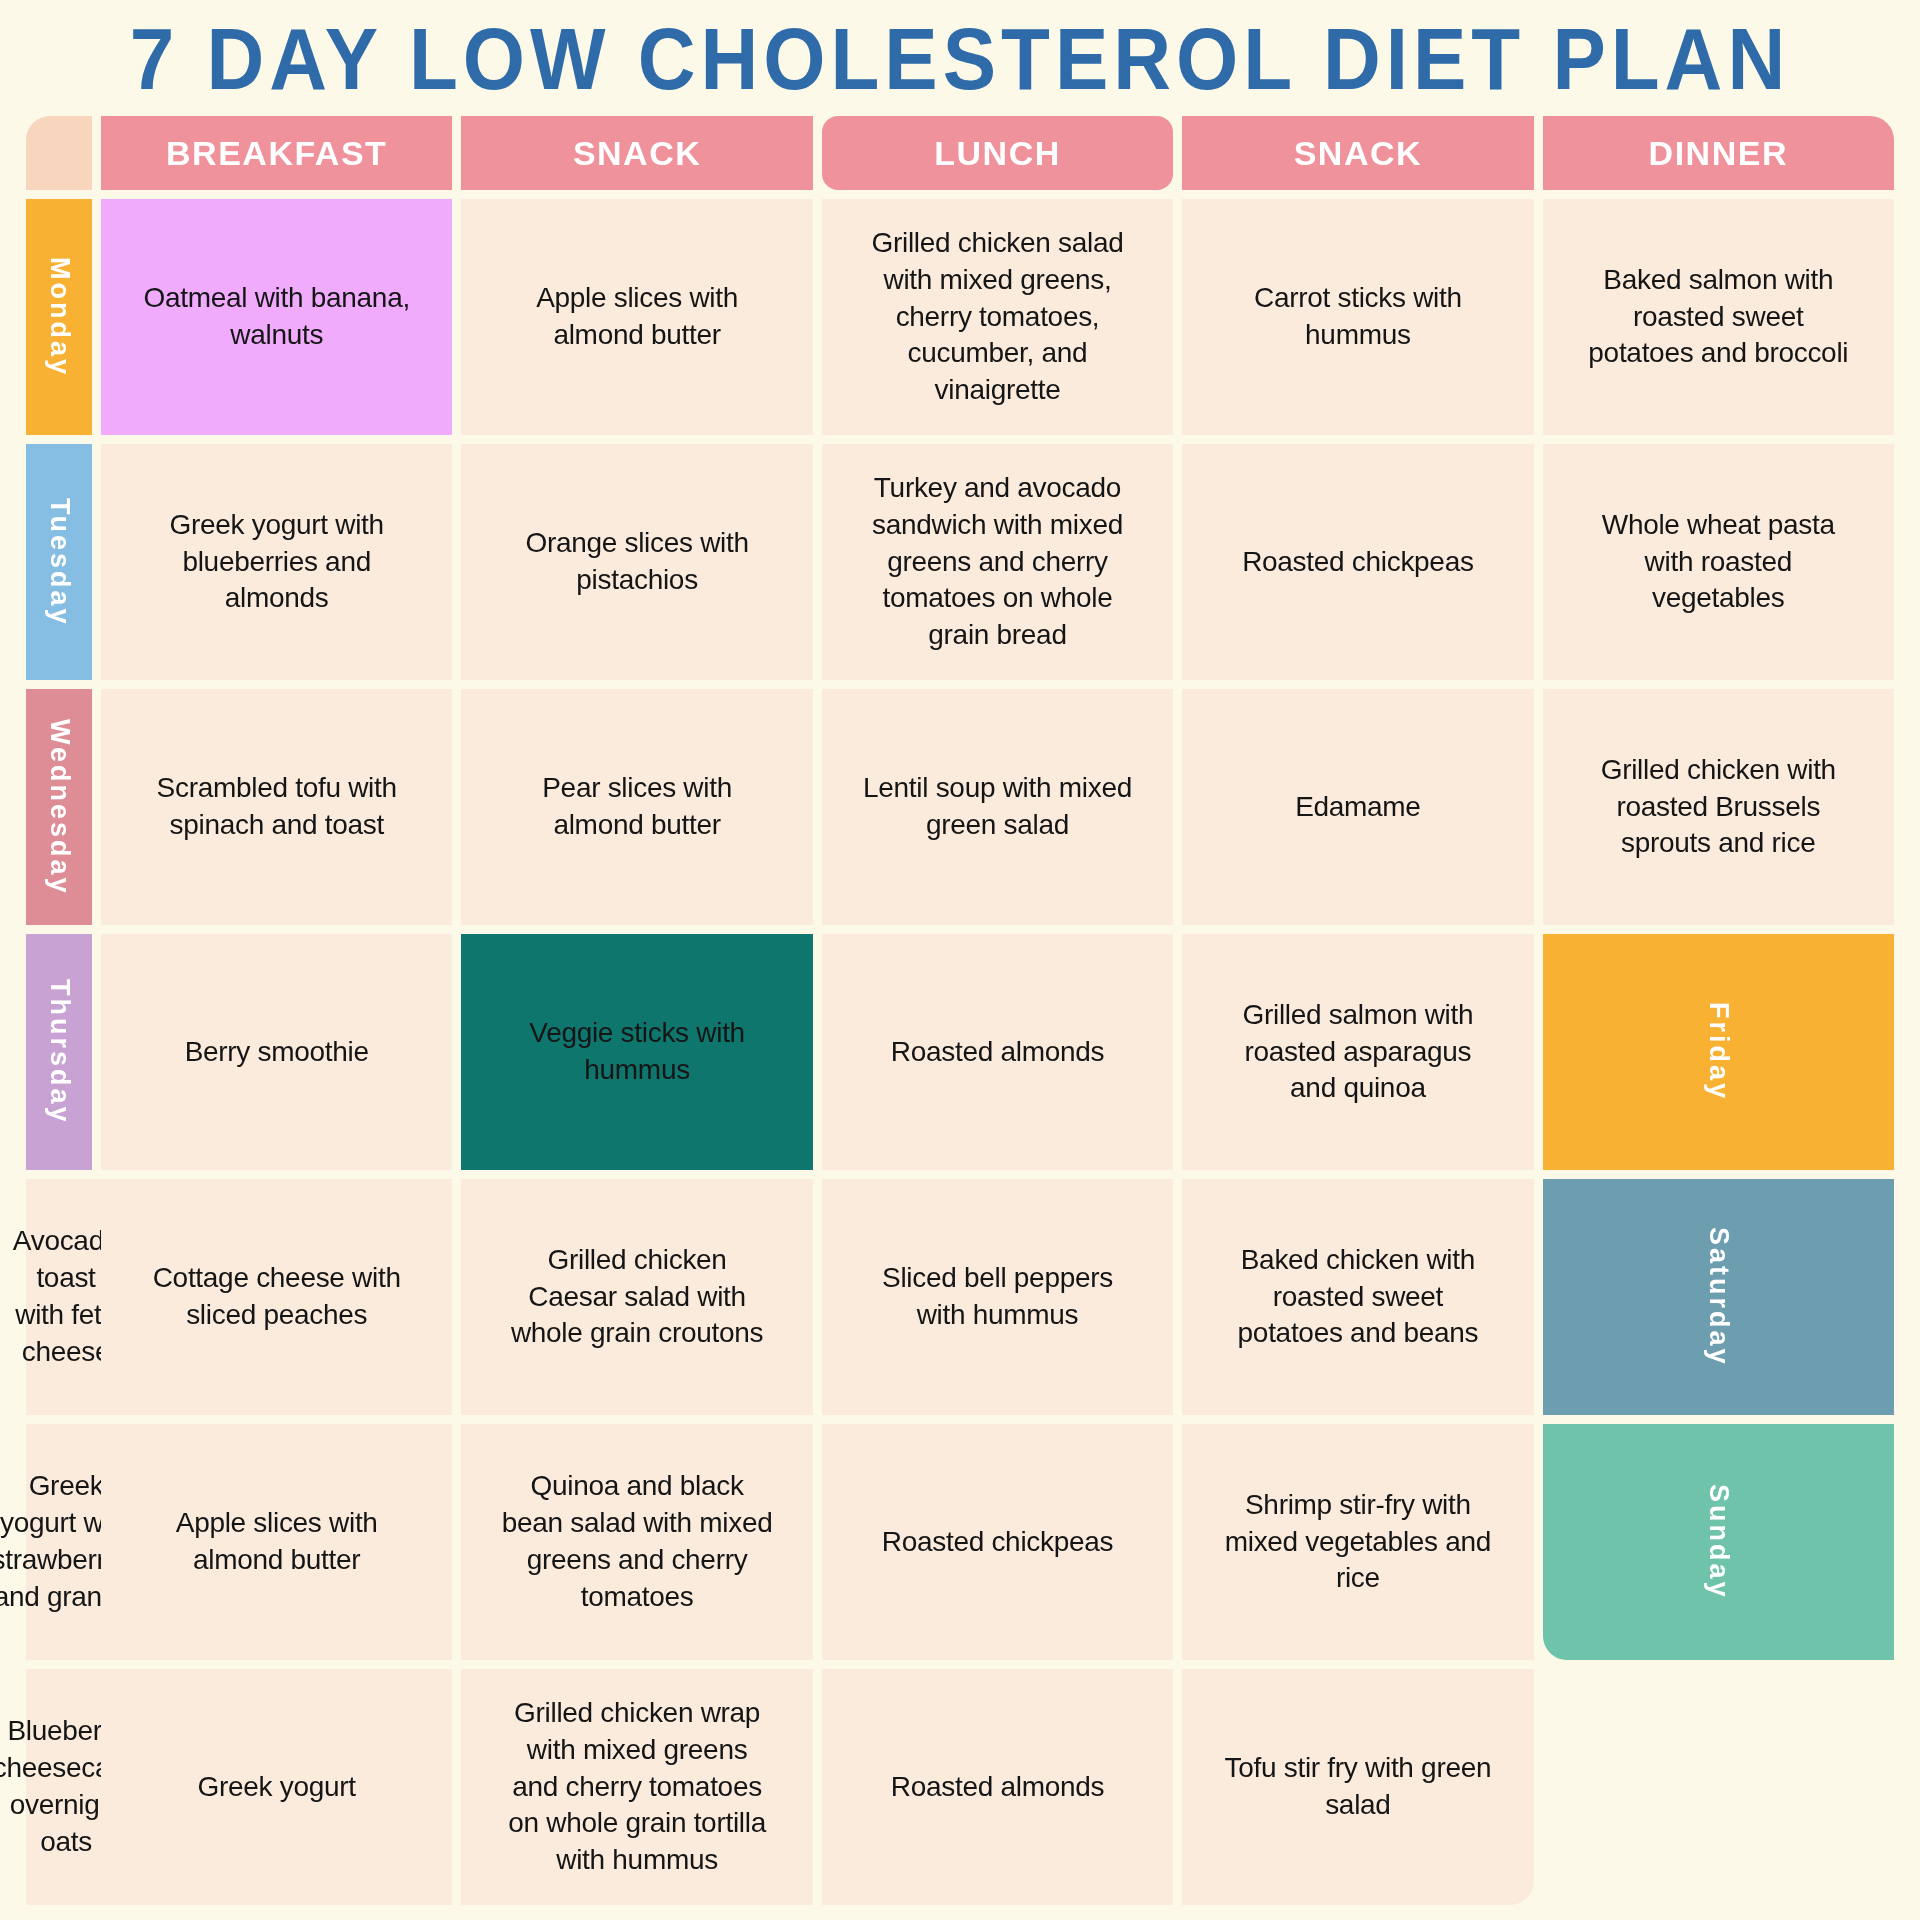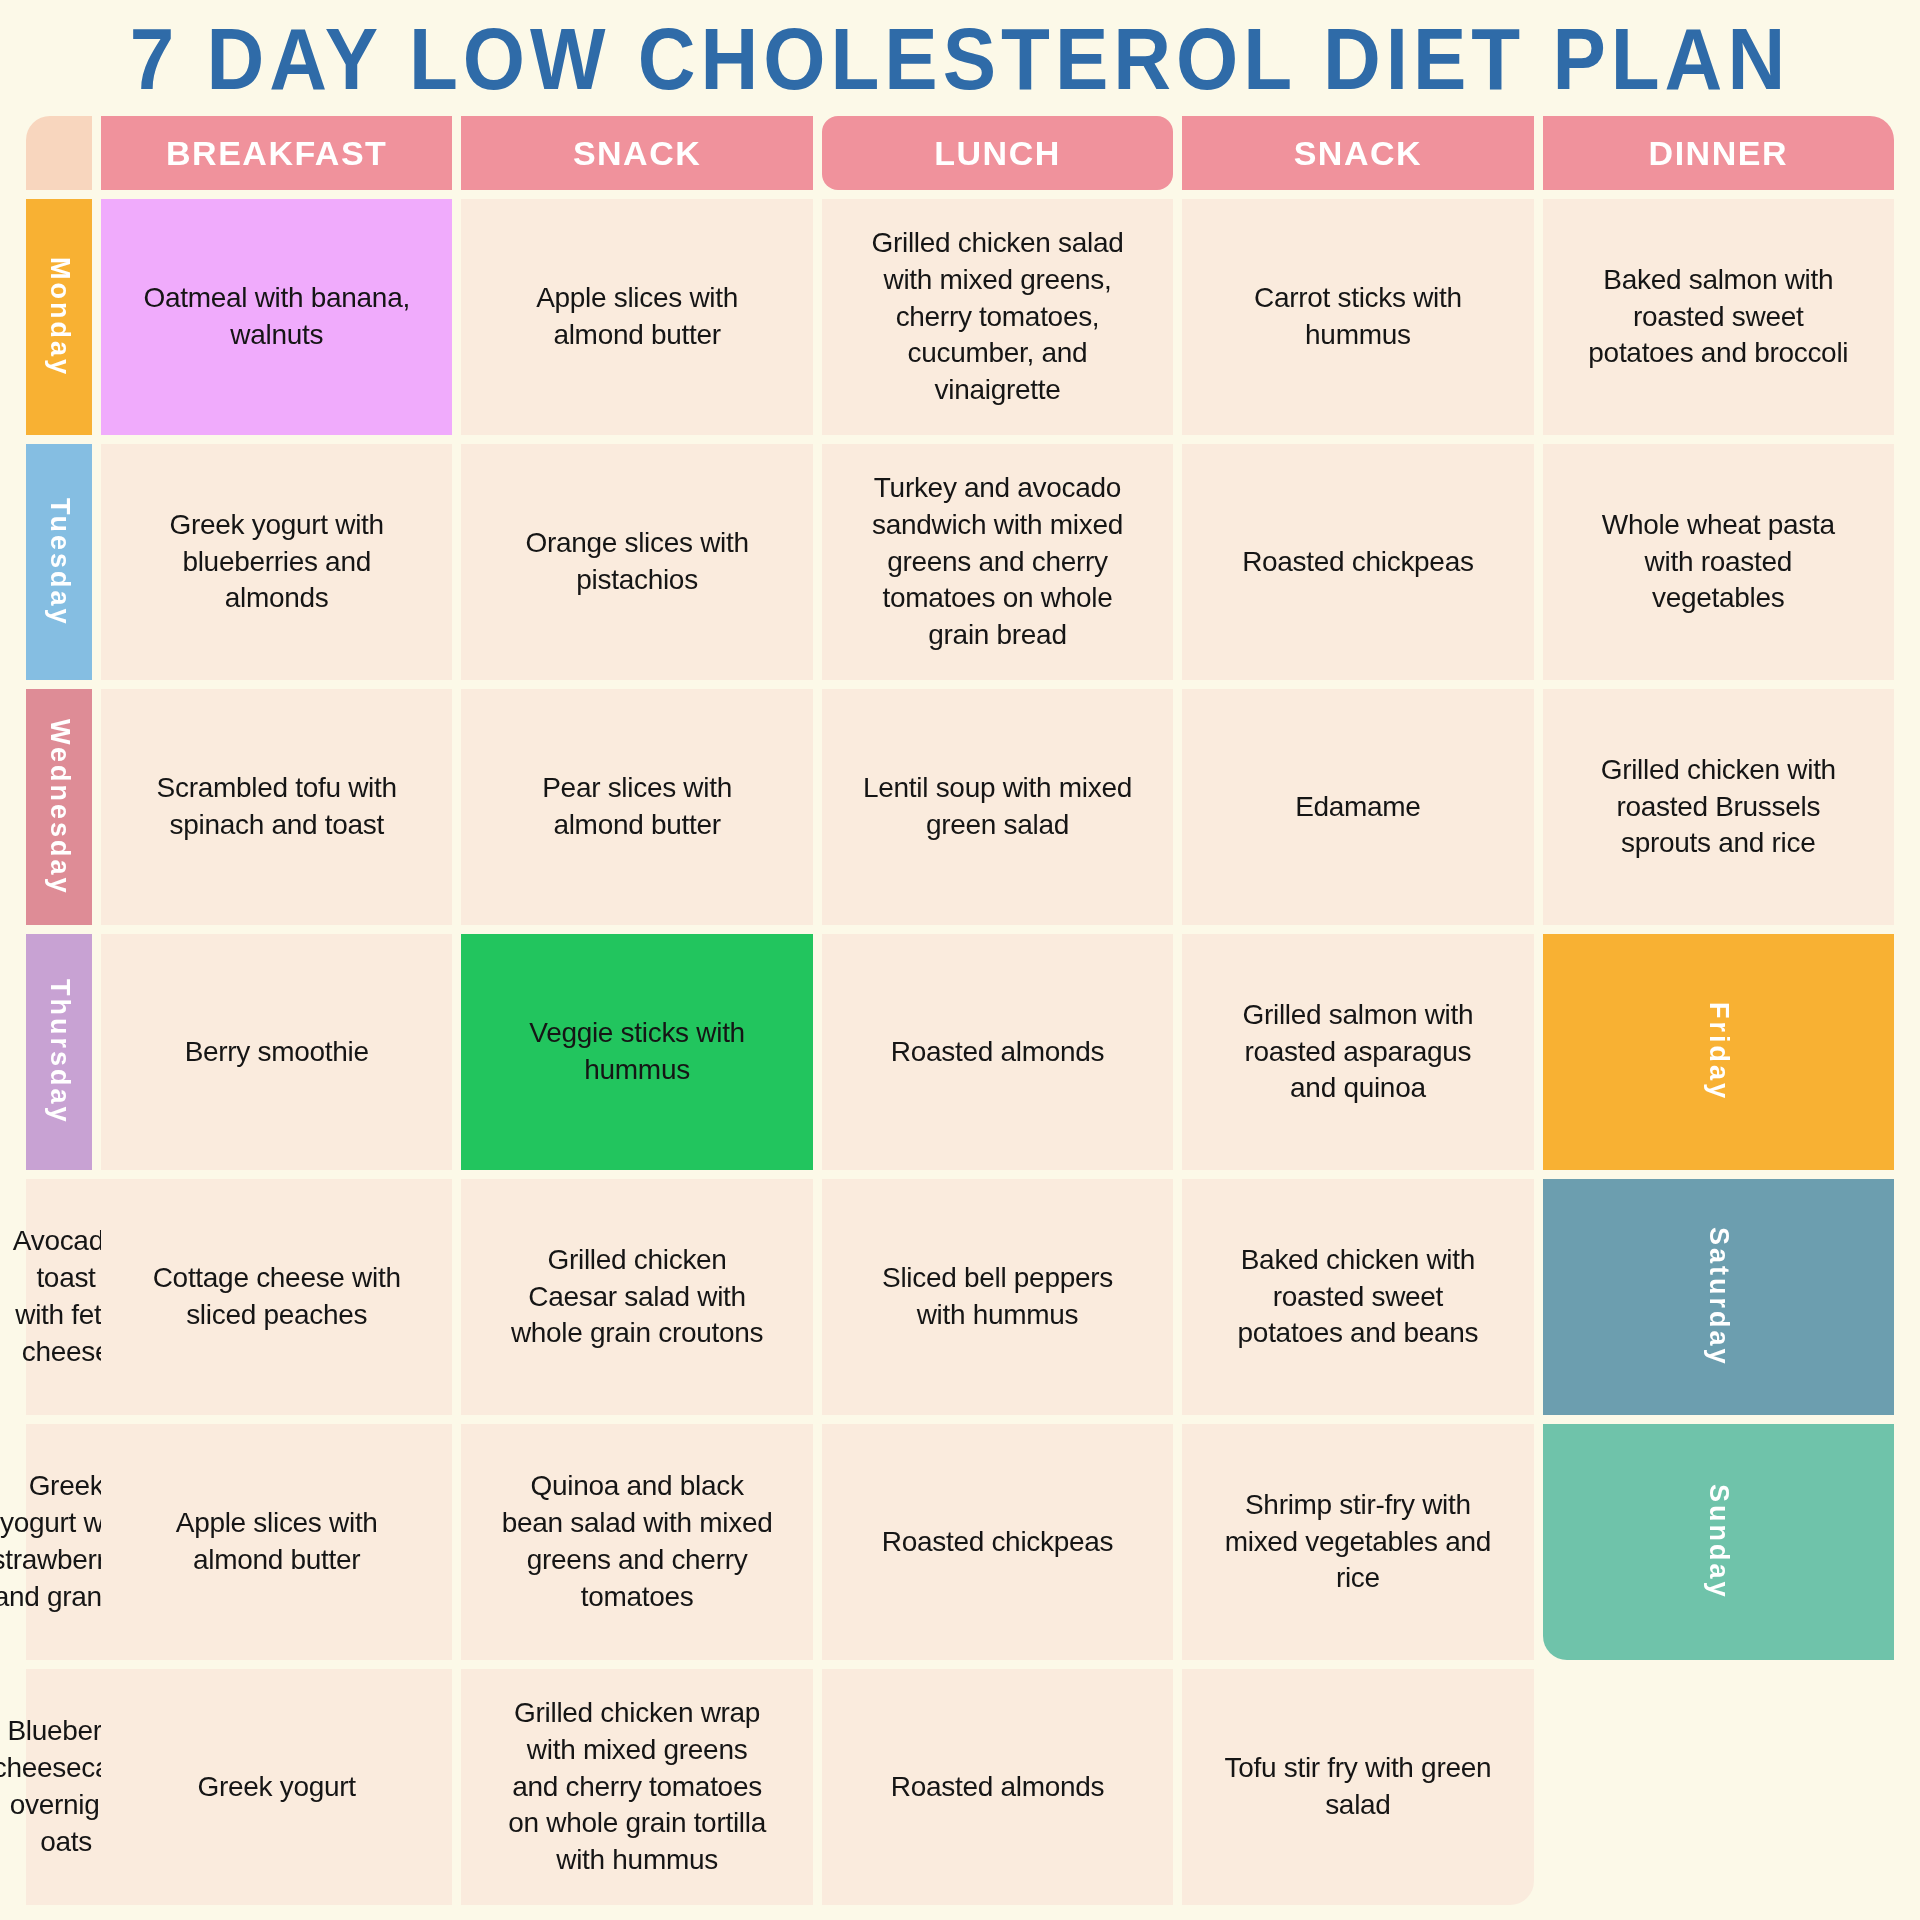--- a/index.html
+++ b/index.html
@@ -149,21 +149,21 @@
     <div class="cell" style="background-color: rgb(250, 235, 221);">
         <span>Grilled chicken with roasted Brussels sprouts and rice</span>
       </div>
 
     <div class="day-label" style="background-color: rgb(200, 162, 211);">
       <span class="vtext">Thursday</span>
     </div>
     <div class="cell" style="background-color: rgb(250, 235, 221);">
         <span>Berry smoothie</span>
       </div>
-    <div class="cell" style="background-color: #22c55e;">
+    <div class="cell" style="background-color: #0f766e;">
         <span>Veggie sticks with hummus</span>
       </div>
     <div class="cell" style="background-color: rgb(250, 235, 221);">
         <span>Roasted almonds</span>
       </div>
     <div class="cell" style="background-color: rgb(250, 235, 221);">
         <span>Grilled salmon with roasted asparagus and quinoa</span>
       </div>
 
     <div class="day-label" style="background-color: rgb(248, 177, 51);">

